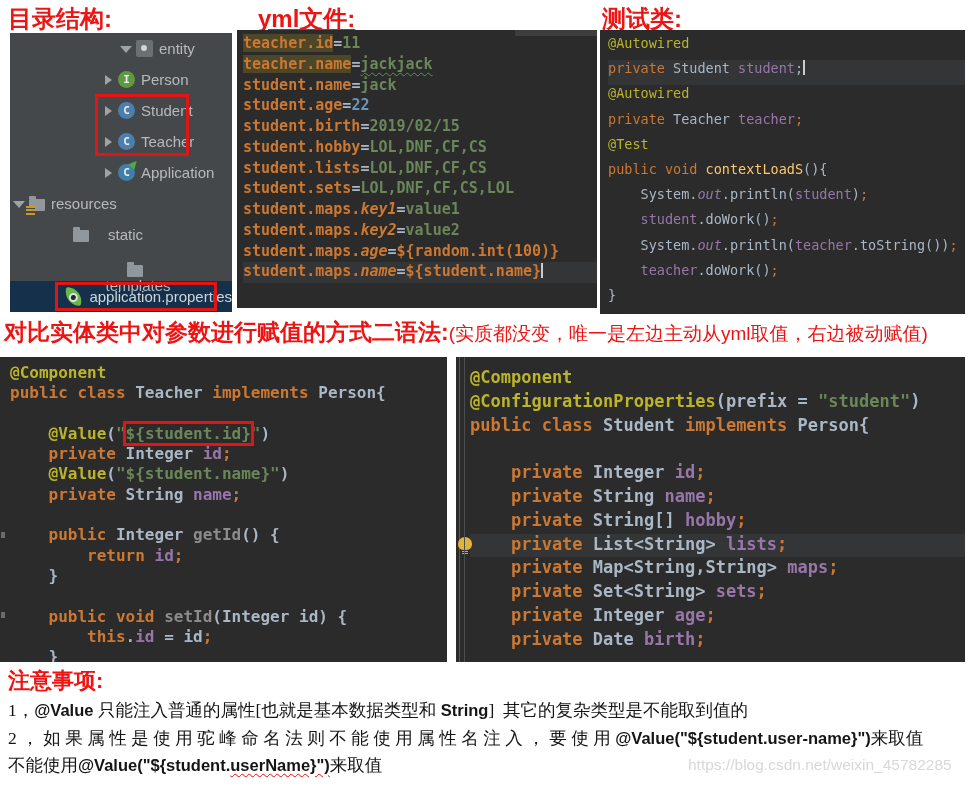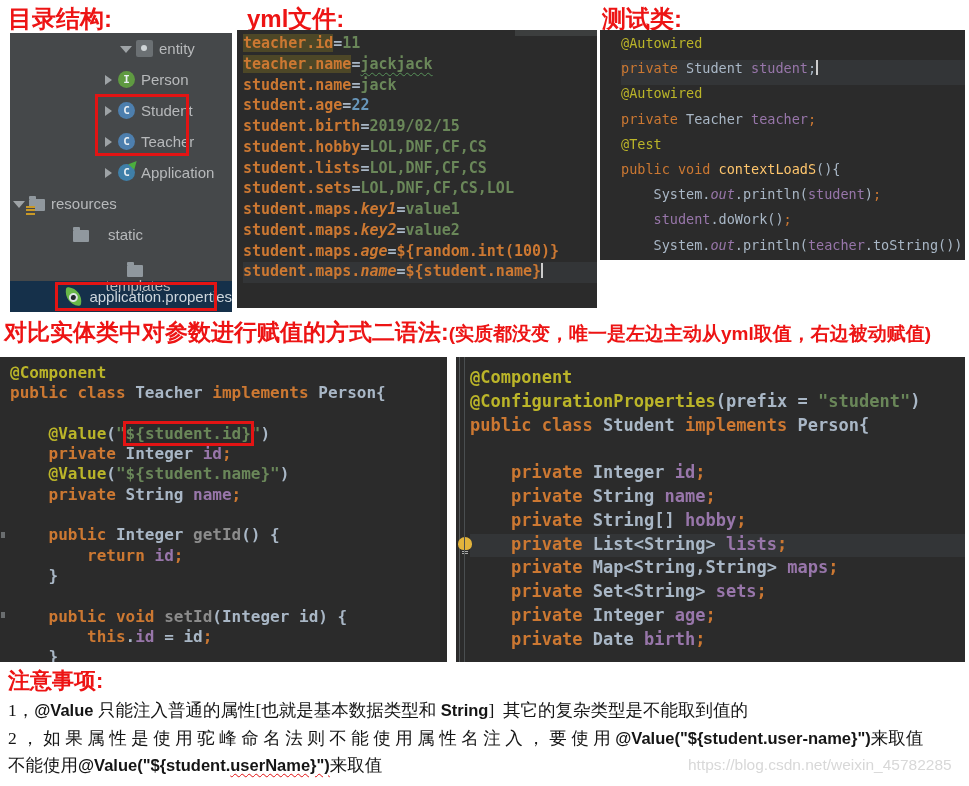--- a/index.html
+++ b/index.html
@@ -43,54 +43,54 @@
   .f{color:#9876aa;}  .d{color:#a9b7c6;}  .fn{color:#ffc66d;} .dim{color:#8c8c8c;}
   .ky{color:#cc7832;} .it{font-style:italic;}
   .occ{background:#4d4727;}
   .wavg{text-decoration:underline wavy #579159 1px;text-underline-offset:3px;}
   .rbox{outline:3px solid #e31414;outline-offset:0;}
   .caret{display:inline-block;width:2px;height:15px;background:#cccccc;vertical-align:-2px;}
   #yml-panel{left:237px;top:30px;width:360px;height:278px;padding:4px 0 0 6px;box-sizing:border-box;
       font:700 15px "DejaVu Sans Mono","Liberation Mono",monospace;}
   #yml-panel .ln{height:20.75px;}
   #yml-scroll-strip{right:0;top:0;width:82px;height:6px;background:#3c3e3e;}
-  #test-panel{left:600px;top:30px;width:365px;height:230px;padding:5px 0 0 21px;box-sizing:border-box;
+  #test-panel{left:600px;top:30px;width:365px;height:284px;padding:5px 0 0 8px;box-sizing:border-box;
       font:400 13.5px "DejaVu Sans Mono","Liberation Mono",monospace;}
   #test-panel .ln{height:25.2px;}
   #left-code-panel{left:0;top:357px;width:447px;height:305px;padding:6px 0 0 10px;box-sizing:border-box;
       font:700 16px "DejaVu Sans Mono","Liberation Mono",monospace;}
   #left-code-panel .ln{height:20.3px;}
   #right-code-panel{left:456px;top:357px;width:509px;height:305px;padding:10px 0 0 14px;box-sizing:border-box;
       font:700 17px "DejaVu Sans Mono","Liberation Mono",monospace;}
   #right-code-panel .ln{height:23.8px;}
   #right-code-panel::before{content:"";position:absolute;left:3px;top:0;bottom:0;width:1px;background:#54585b;}
   #right-code-panel::after{content:"";position:absolute;left:8px;top:0;bottom:0;width:1px;background:#4a4e50;}
   .fold-mark{position:absolute;width:4px;height:6px;background:#6a6d6f;}
   .bulb{position:absolute;left:-12px;top:3px;width:14px;height:13px;background:#e2b33c;border-radius:50% 50% 42% 42%;}
   .bulb::after{content:"";position:absolute;left:4px;bottom:-5px;width:6px;height:4px;
       background:repeating-linear-gradient(to bottom,#aaaaaa 0 1px,transparent 1px 2.2px);}
   
   .redbox{border:3px solid #e31414;box-sizing:border-box;pointer-events:none;}
   
   #compare-heading{left:4px;top:317px;white-space:nowrap;color:#ed1414;}
   #compare-heading .main{font-size:23px;font-weight:700;}
-  #compare-heading .sub{font-size:19px;font-weight:700;}
+  #compare-heading .sub{font-size:19px;font-weight:400;}
   
   #notes{left:8px;top:698px;width:958px;color:#151515;}
   #notes .ln{height:27.5px;font-family:"Liberation Serif",serif;font-size:17.5px;}
   #notes .b{font-family:"Liberation Sans",sans-serif;font-weight:700;font-size:16.5px;}
   #notes .sp{letter-spacing:4.5px;}
   .wr{text-decoration:underline wavy #e01010 1px;text-underline-offset:2px;}
   #watermark{left:688px;top:756px;font-size:15.5px;color:#d8d8d8;white-space:nowrap;}
 </style>
 </head>
 <body>
 
 <div class="abs rhead" style="left:8px;top:3px;">目录结构:</div>
-<div class="abs rhead" style="left:247px;top:3px;">yml文件:</div>
+<div class="abs rhead" style="left:258px;top:3px;text-decoration:underline;">yml文件:</div>
 <div class="abs rhead" style="left:602px;top:3px;text-align:right;">测试类:</div>
 
 <div class="abs" id="tree-panel">
     <div class="trow" style="padding-left: 110px;">
       <span class="arr arr-d"></span>
       <span class="ti ti-package"></span>
       <span class="tlb">entity</span>
     </div>
     <div class="trow" style="padding-left: 92px;">
       <span class="arr arr-r"></span>

